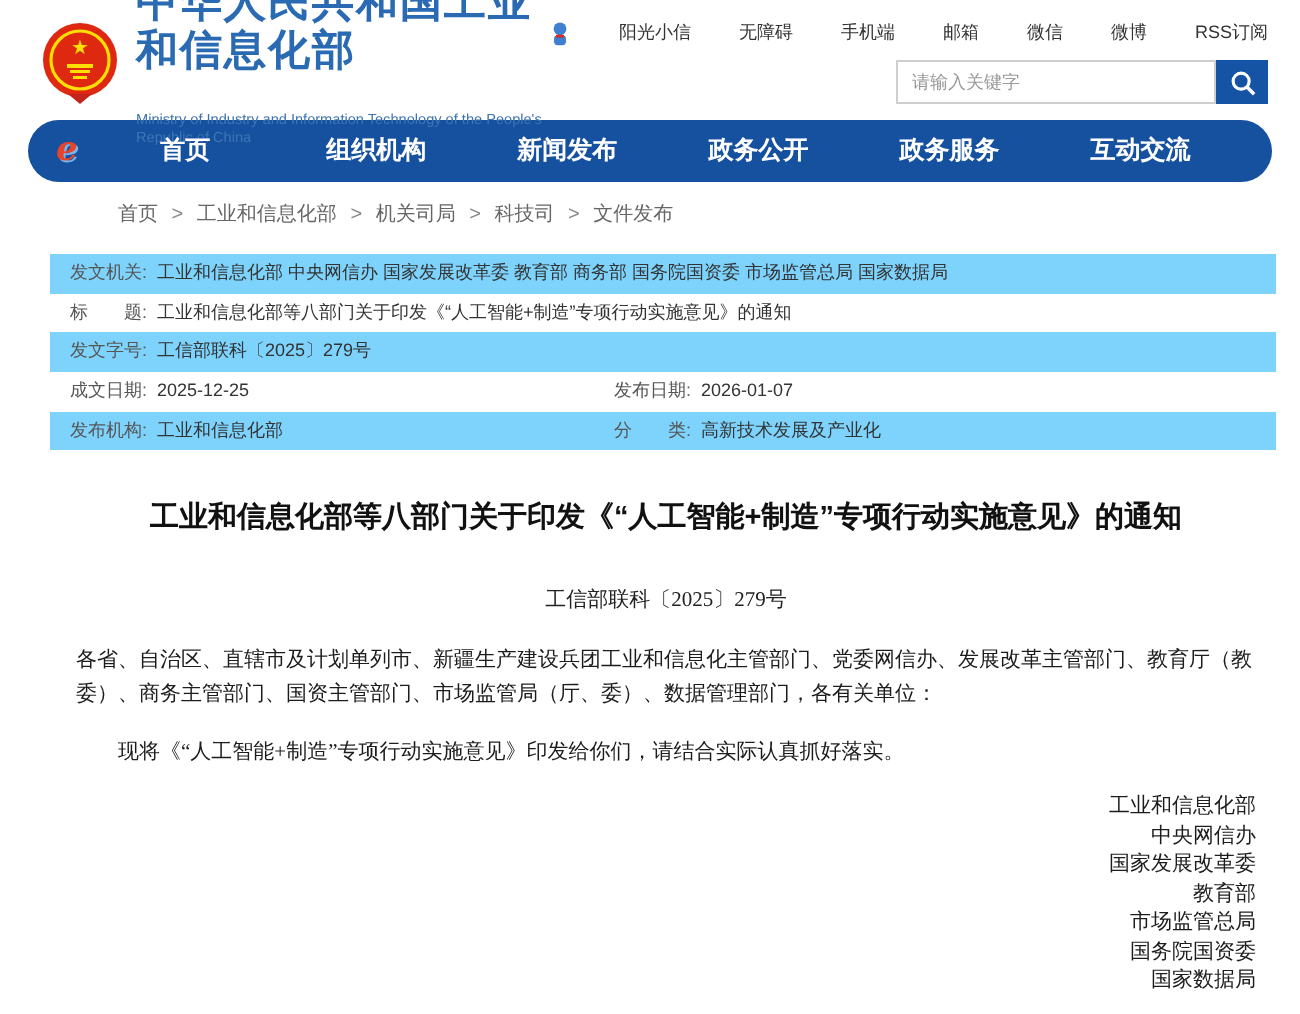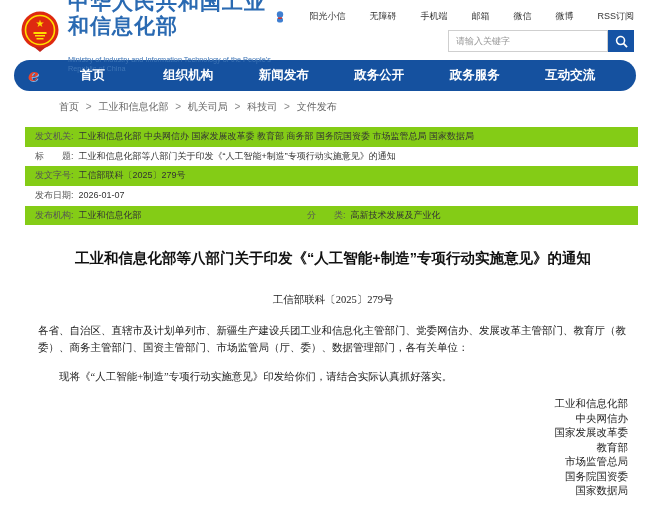--- a/index.html
+++ b/index.html
@@ -33,21 +33,21 @@
   .nav-item { color: #fff; font-size: 12.5px; font-weight: bold; flex: 1; text-align: center; cursor: pointer; white-space: nowrap; }
 
   
   .breadcrumb { padding: 9px 12px 0 25px; font-size: 10px; color: #666; margin-left: 34px; }
   .breadcrumb .crumb { cursor: pointer; }
   .breadcrumb .sep { margin: 0 4px; color: #888; }
 
   
   .meta { margin: 13px 12px 0 25px; font-size: 9px; color: #333; }
   .meta-row { display: flex; padding: 4px 10px; line-height: 1.3; align-items: baseline; }
-  .meta-row.alt { background: #84cc16; }
+  .meta-row.alt { background: #7dd3fc; }
   .meta-label { color: #555; white-space: pre; margin-right: 5px; flex-shrink: 0; }
   .meta-pair { display: flex; align-items: baseline; }
   .meta-pair.first-col { width: 272px; flex-shrink: 0; }
 
   
   .doc { padding: 0 22px 0 38px; font-family: "Liberation Serif", "DejaVu Serif", serif; color: #1c1c1c; }
   .doc-title { text-align: center; font-size: 14.5px; font-weight: bold; color: #111;
                font-family: "Liberation Sans", sans-serif; margin-top: 24px; }
   .doc-number { text-align: center; font-size: 10.5px; margin-top: 25px; color: #222; }
   .doc-para { font-size: 10.5px; line-height: 1.62; }
@@ -135,20 +135,24 @@
   </div>
   <div class="meta-row">
     <span class="meta-label">标　　题:</span>
     <span class="meta-value">工业和信息化部等八部门关于印发《“人工智能+制造”专项行动实施意见》的通知</span>
   </div>
   <div class="meta-row alt">
     <span class="meta-label">发文字号:</span>
     <span class="meta-value">工信部联科〔2025〕279号</span>
   </div>
   <div class="meta-row">
+    <span class="meta-pair first-col">
+      <span class="meta-label">成文日期:</span>
+      <span class="meta-value">2025-12-25</span>
+    </span>
     <span class="meta-pair">
       <span class="meta-label">发布日期:</span>
       <span class="meta-value">2026-01-07</span>
     </span>
   </div>
   <div class="meta-row alt">
     <span class="meta-pair first-col">
       <span class="meta-label">发布机构:</span>
       <span class="meta-value">工业和信息化部</span>
     </span>

